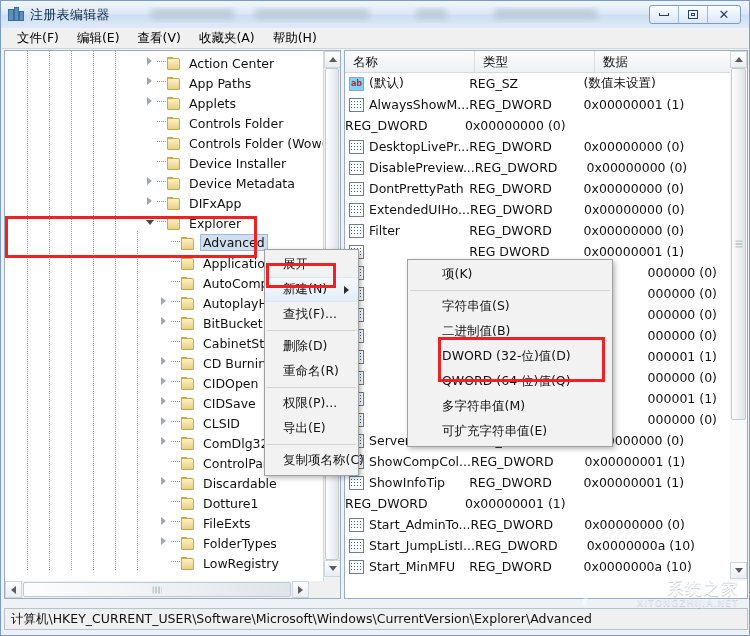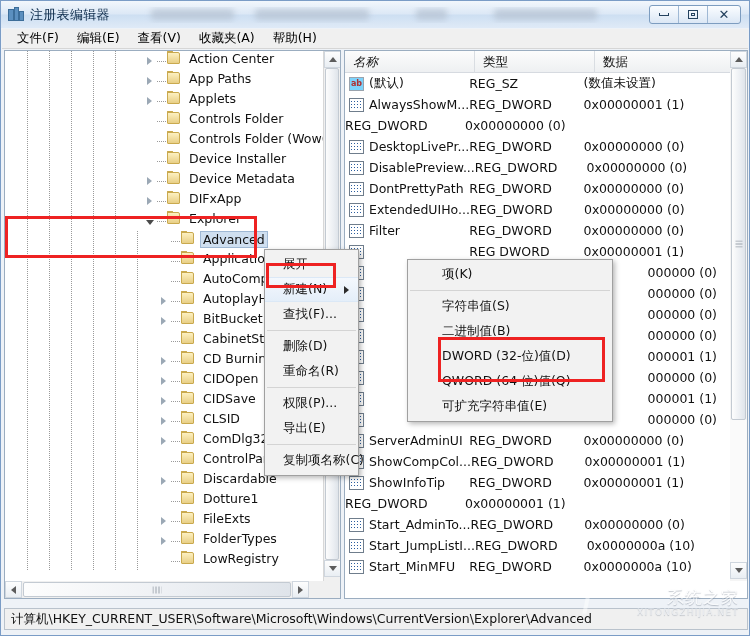--- a/index.html
+++ b/index.html
@@ -124,21 +124,21 @@
     position: relative; overflow: hidden;
   }
 
   
   .treeview {
     position: absolute; left: 0; top: 0;
     width: 318px; height: 530px;
     overflow: hidden;
   }
   .tree-row {
-    height: 20px; display: flex; align-items: flex-start;
+    height: 20px; display: flex; align-items: flex-end;
     position: relative; white-space: nowrap;
   }
   .tree-indent { width: 137px; height: 20px; flex: none; position: relative; }
   .guide {
     position: absolute; top: 0; width: 1px; height: 20px;
     background-image: linear-gradient(to bottom,#9a9a9a 50%, transparent 50%);
     background-size: 1px 2px;
   }
   .expander {
     width: 15px; height: 20px; flex: none;
@@ -236,21 +236,21 @@
     display: flex;
   }
   .lv-col {
     font-size: 12.5px; color: #111;
     font-family: "DejaVu Sans", sans-serif;
     display: flex; align-items: center;
     padding-left: 8px;
     border-right: 1px solid #d9dde2;
     height: 22px;
   }
-  .col-name { width: 130px; font-style: italic; }
+  .col-name { width: 130px; }
   .col-type { width: 120px; }
   .col-data { width: 135px; border-right: none; }
 
   .lv-rows {
     position: absolute; left: 0; top: 22px;
     width: 372px; height: 508px;
     overflow: hidden;
   }
   .lv-row {
     height: 21px; display: flex; align-items: center;
@@ -334,21 +334,21 @@
   .redbox {
     position: absolute; border: 3px solid #ee2222;
     z-index: 60; pointer-events: none;
   }
   #red-tree { left: 4px;   top: 215px; width: 252px; height: 42px; }
   #red-new  { left: 265px; top: 262px; width: 70px;  height: 25px; }
   #red-dw   { left: 437px; top: 336px; width: 167px; height: 45px; }
 
   
   .watermark {
-    position: absolute; right: 4px; bottom: 9px;
+    position: absolute; right: 4px; bottom: 18px;
     width: 160px; height: 40px;
     opacity: .55;
     pointer-events: none;
     z-index: 70;
   }
   .wm-cn {
     position: absolute; right: 6px; top: 0px;
     font-size: 17px; color: #ffffff;
     font-family: "DejaVu Sans", sans-serif;
     text-shadow: 0 1px 1px rgba(120,130,145,.9);
@@ -1262,20 +1262,23 @@
         <div class="ctx-item">
           <span>二进制值(B)</span>
         </div>
         <div class="ctx-item">
           <span>DWORD (32-位)值(D)</span>
         </div>
         <div class="ctx-item">
           <span>QWORD (64 位)值(Q)</span>
         </div>
         <div class="ctx-item">
+          <span>多字符串值(M)</span>
+        </div>
+        <div class="ctx-item">
           <span>可扩充字符串值(E)</span>
         </div>
       </div>
 
     <div class="redbox" id="red-tree"></div>
     <div class="redbox" id="red-new"></div>
     <div class="redbox" id="red-dw"></div>
 
     <div class="watermark">
       <span class="wm-mark"></span>

